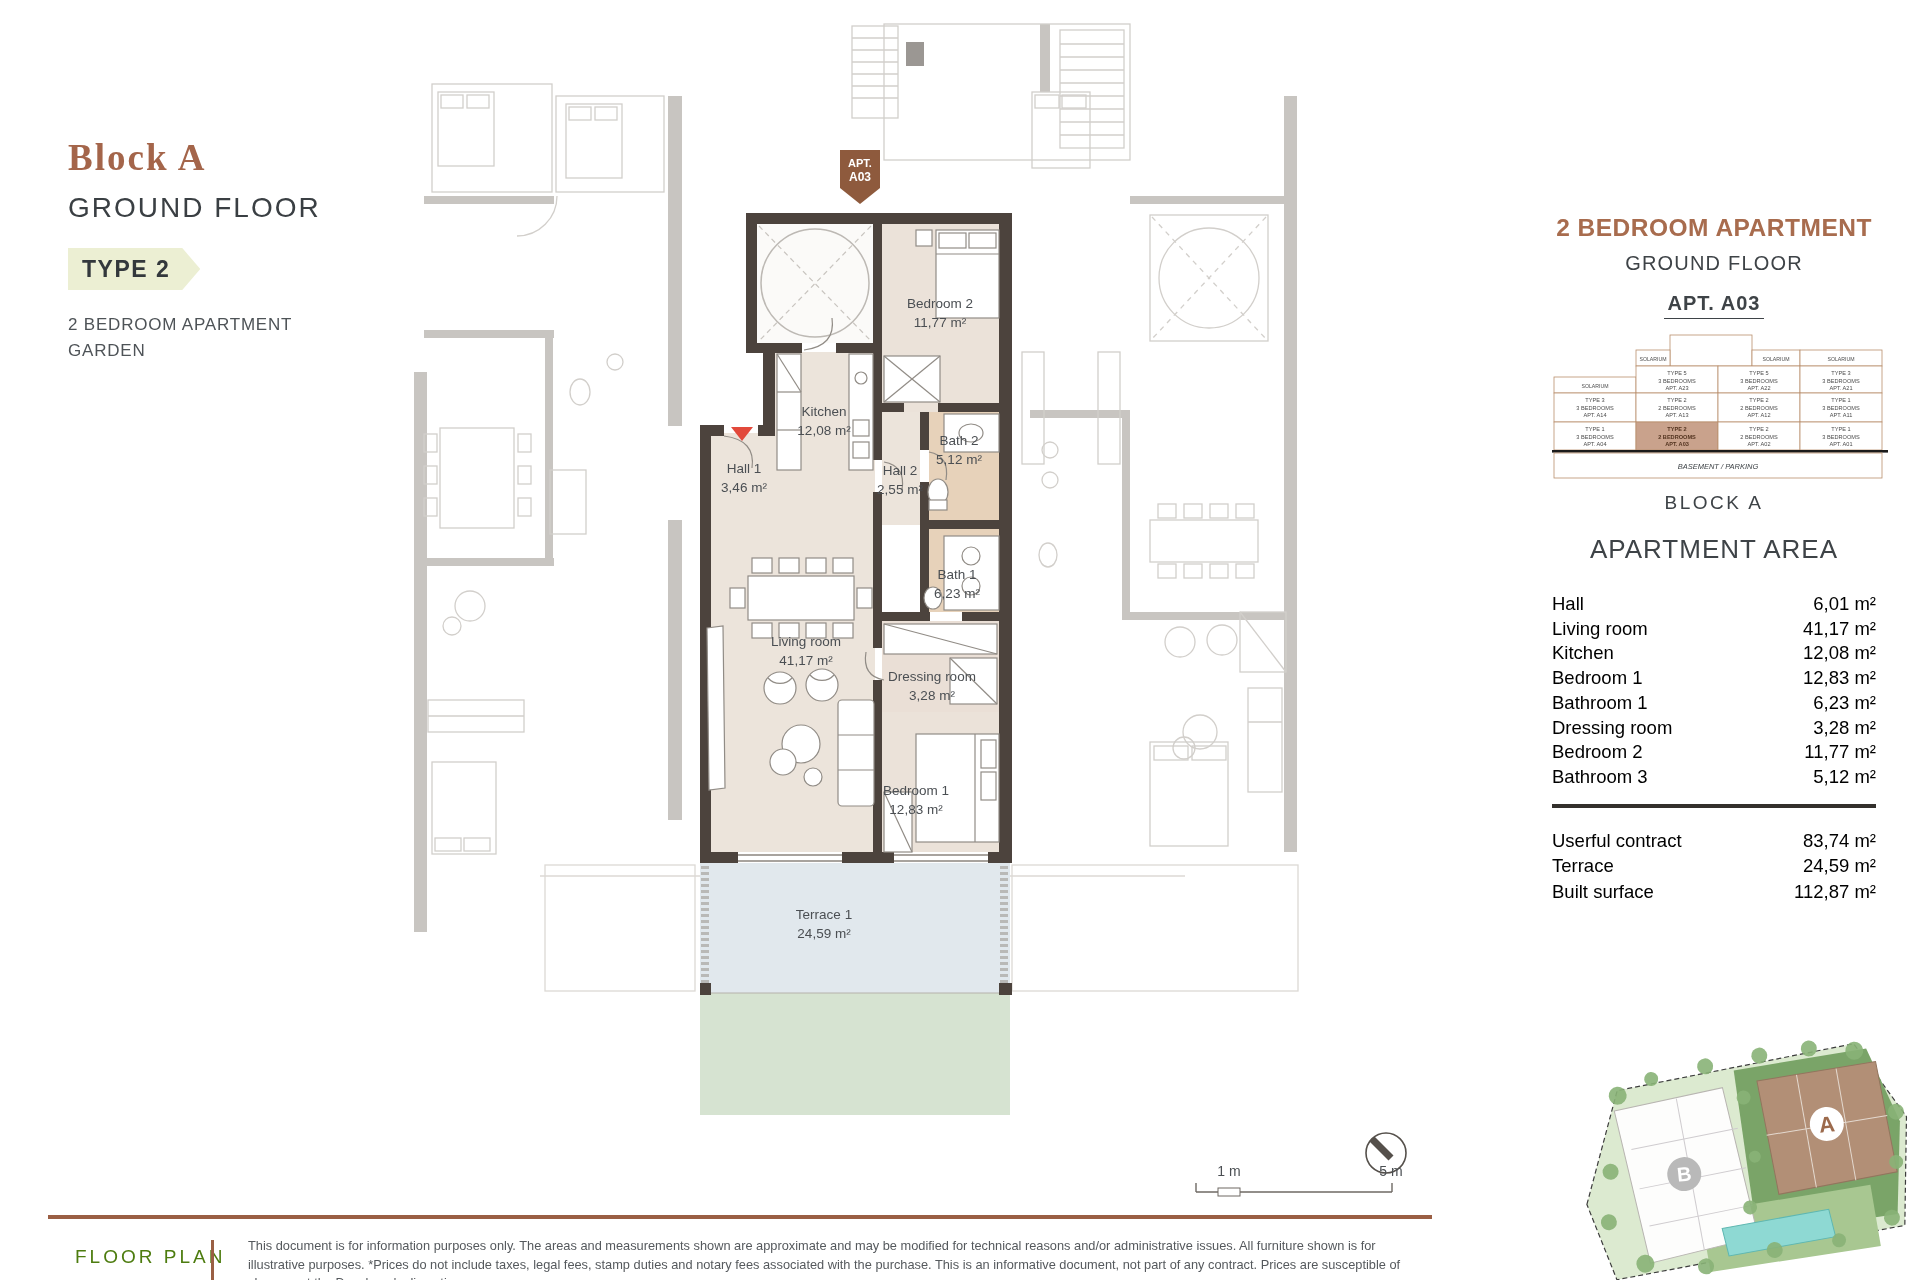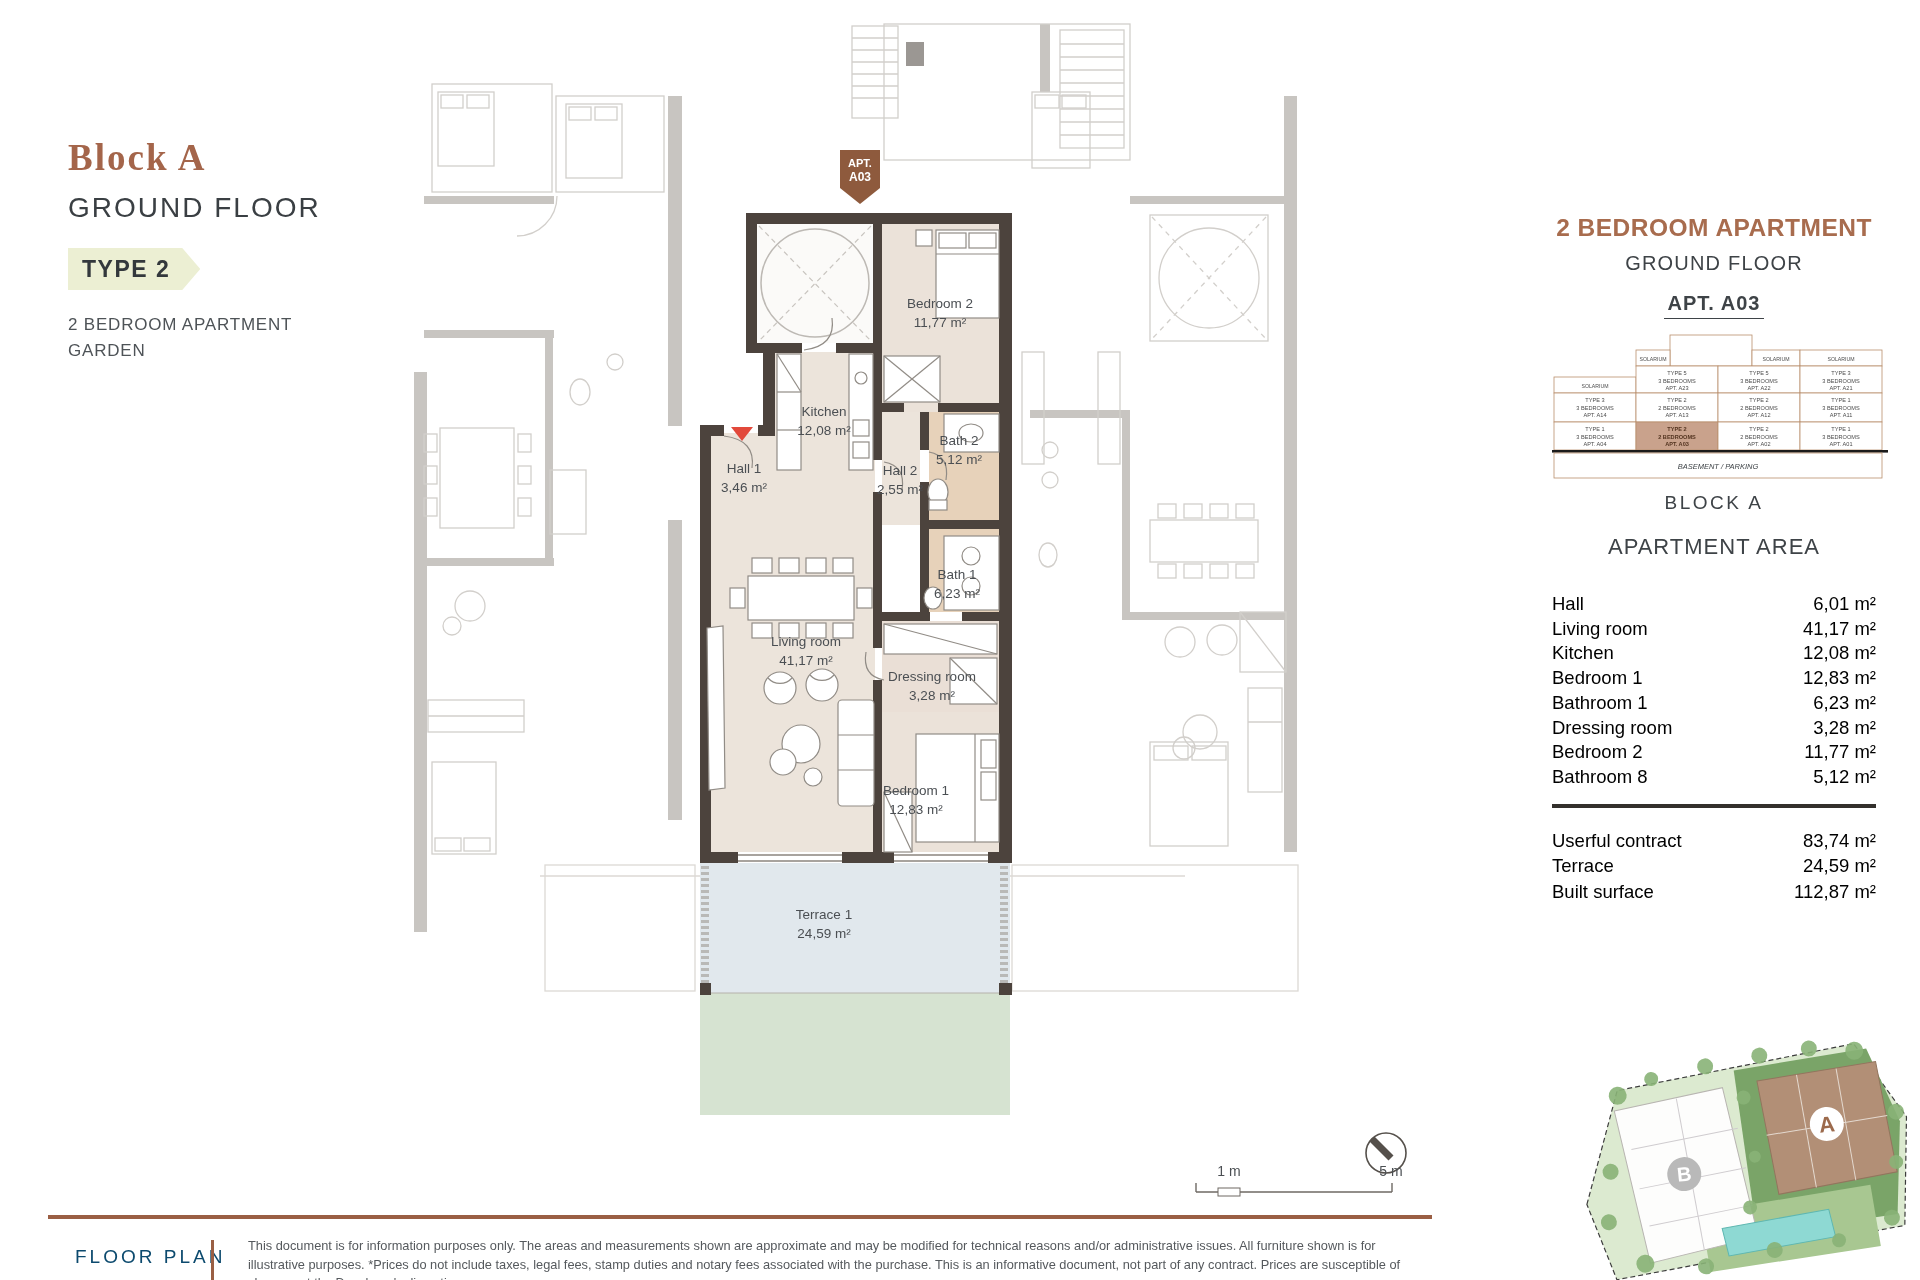--- a/index.html
+++ b/index.html
@@ -16,31 +16,31 @@
     clip-path:polygon(0 0,calc(100% - 18px) 0,100% 50%,calc(100% - 18px) 100%,0 100%);}
   .subt{left:68px;top:312px;font-size:17px;font-weight:500;letter-spacing:.8px;color:#4e5357;line-height:26px;}
   
   #sidebar{left:1540px;top:0;width:380px;height:1280px;}
   #sidebar .c{position:absolute;left:0;width:348px;text-align:center;}
   .sb-title{top:214px;font-size:24.5px;font-weight:bold;color:#a86c4e;letter-spacing:.5px;}
   .sb-sub{top:252px;font-size:20px;letter-spacing:1.2px;color:#3e4347;}
   .sb-apt{top:292px;font-size:20px;font-weight:600;letter-spacing:1px;}
   .sb-apt span{display:inline-block;border-bottom:1.5px solid #3e4347;padding:0 4px 3px 4px;}
   .sb-block{top:492px;font-size:19px;letter-spacing:2.5px;}
-  .sb-areatitle{top:534px;font-size:22px;letter-spacing:1px;font-weight:500;}
+  .sb-areatitle{top:534px;font-size:26px;letter-spacing:1px;font-weight:500;}
   .list{position:absolute;left:12px;width:324px;}
   #area-list{top:592px;}
   #total-list{top:828px;}
   .lrow{display:flex;justify-content:space-between;font-size:18.5px;color:#000000;line-height:24.7px;}
   #total-list .lrow{line-height:25.3px;}
   .divider{position:absolute;left:12px;top:804px;width:324px;height:3.5px;background:#33302c;}
   .sb-parking{top:966px;font-size:21px;font-weight:600;line-height:30px;letter-spacing:.4px;}
   
   .f-rule{left:48px;top:1215px;width:1384px;height:4px;background:#9a5f44;}
-  .f-label{left:75px;top:1246px;font-size:19px;letter-spacing:3px;color:#0c4a6e;}
+  .f-label{left:75px;top:1246px;font-size:19px;letter-spacing:3px;color:#4d7c0f;}
   .f-div{left:211px;top:1240px;width:2.5px;height:42px;background:#9a5f44;}
   .f-disc{left:248px;top:1237px;width:1186px;height:44px;overflow:hidden;
     font-size:12.8px;line-height:18.5px;color:#55595d;}
 </style>
 </head>
 <body>
 
 <div id="stage">
 
   <svg class="abs" style="left:0;top:0" width="1920" height="1280" viewBox="0 0 1920 1280">
@@ -419,21 +419,21 @@
         </div>
         <div class="lrow">
           <span>Dressing room</span>
           <span>3,28 m²</span>
         </div>
         <div class="lrow">
           <span>Bedroom 2</span>
           <span>11,77 m²</span>
         </div>
         <div class="lrow">
-          <span>Bathroom 8</span>
+          <span>Bathroom 3</span>
           <span>5,12 m²</span>
         </div>
       </div>
     <div class="divider"></div>
     <div class="list" id="total-list">
         <div class="lrow">
           <span>Userful contract</span>
           <span>83,74 m²</span>
         </div>
         <div class="lrow">

